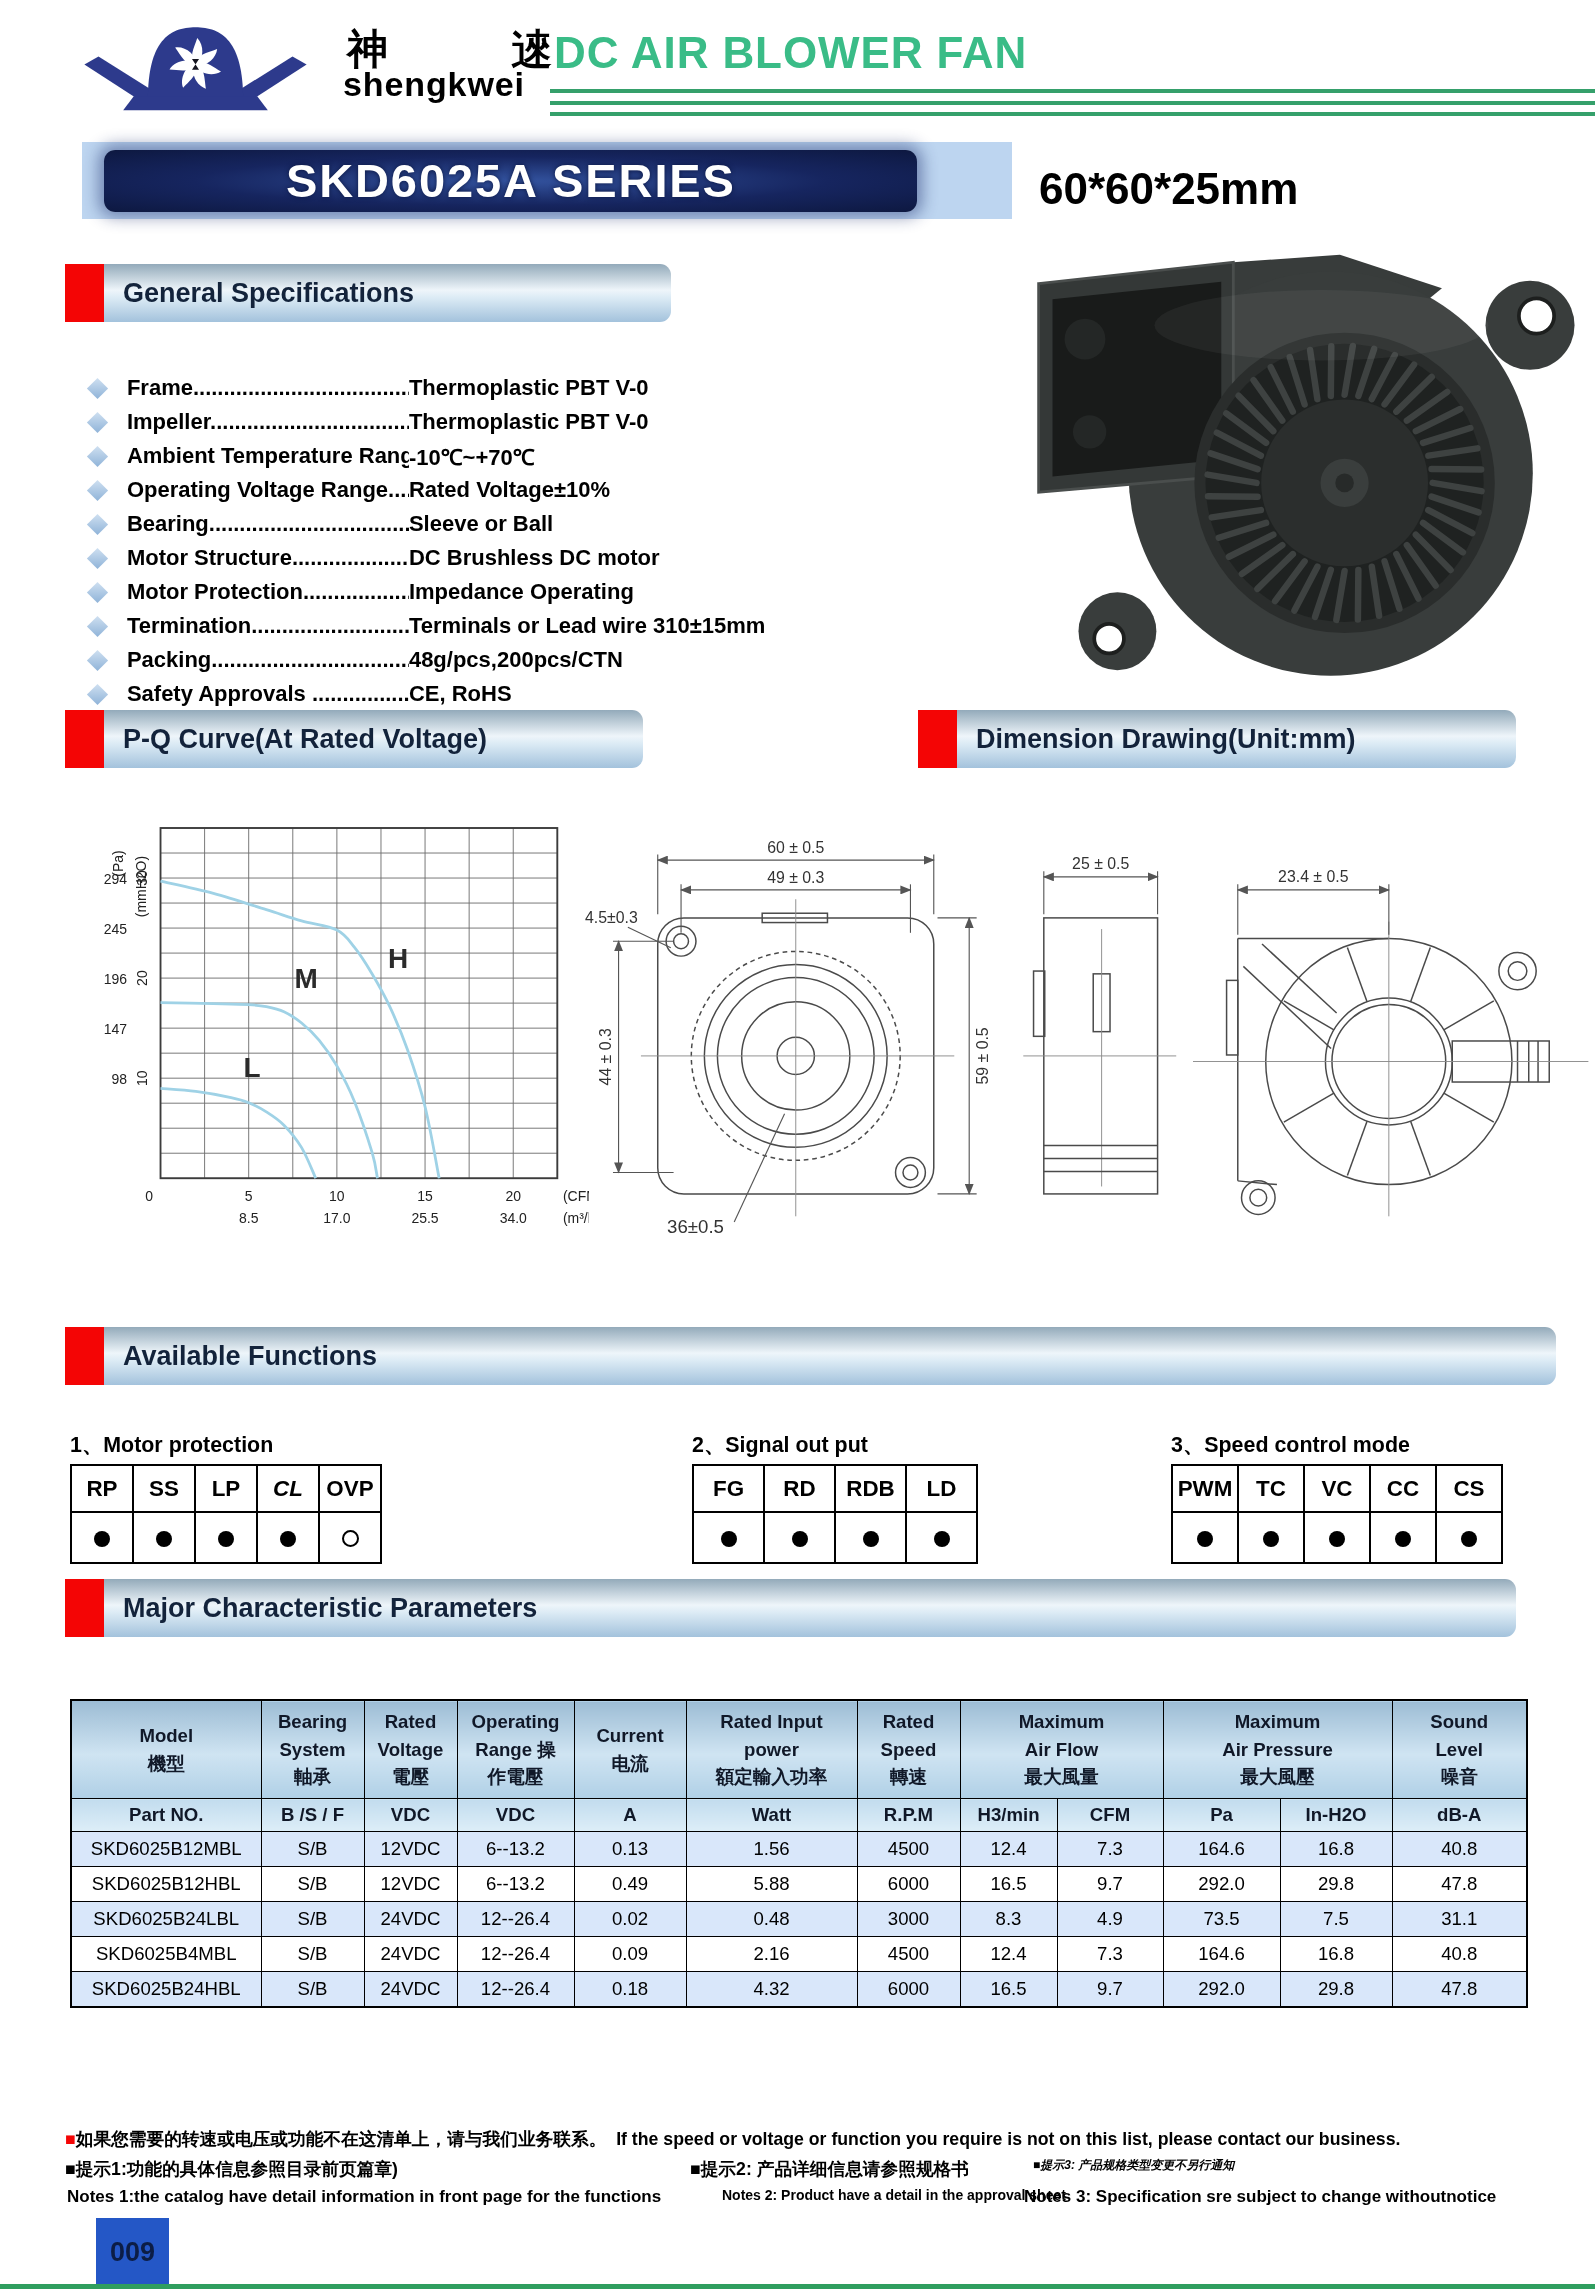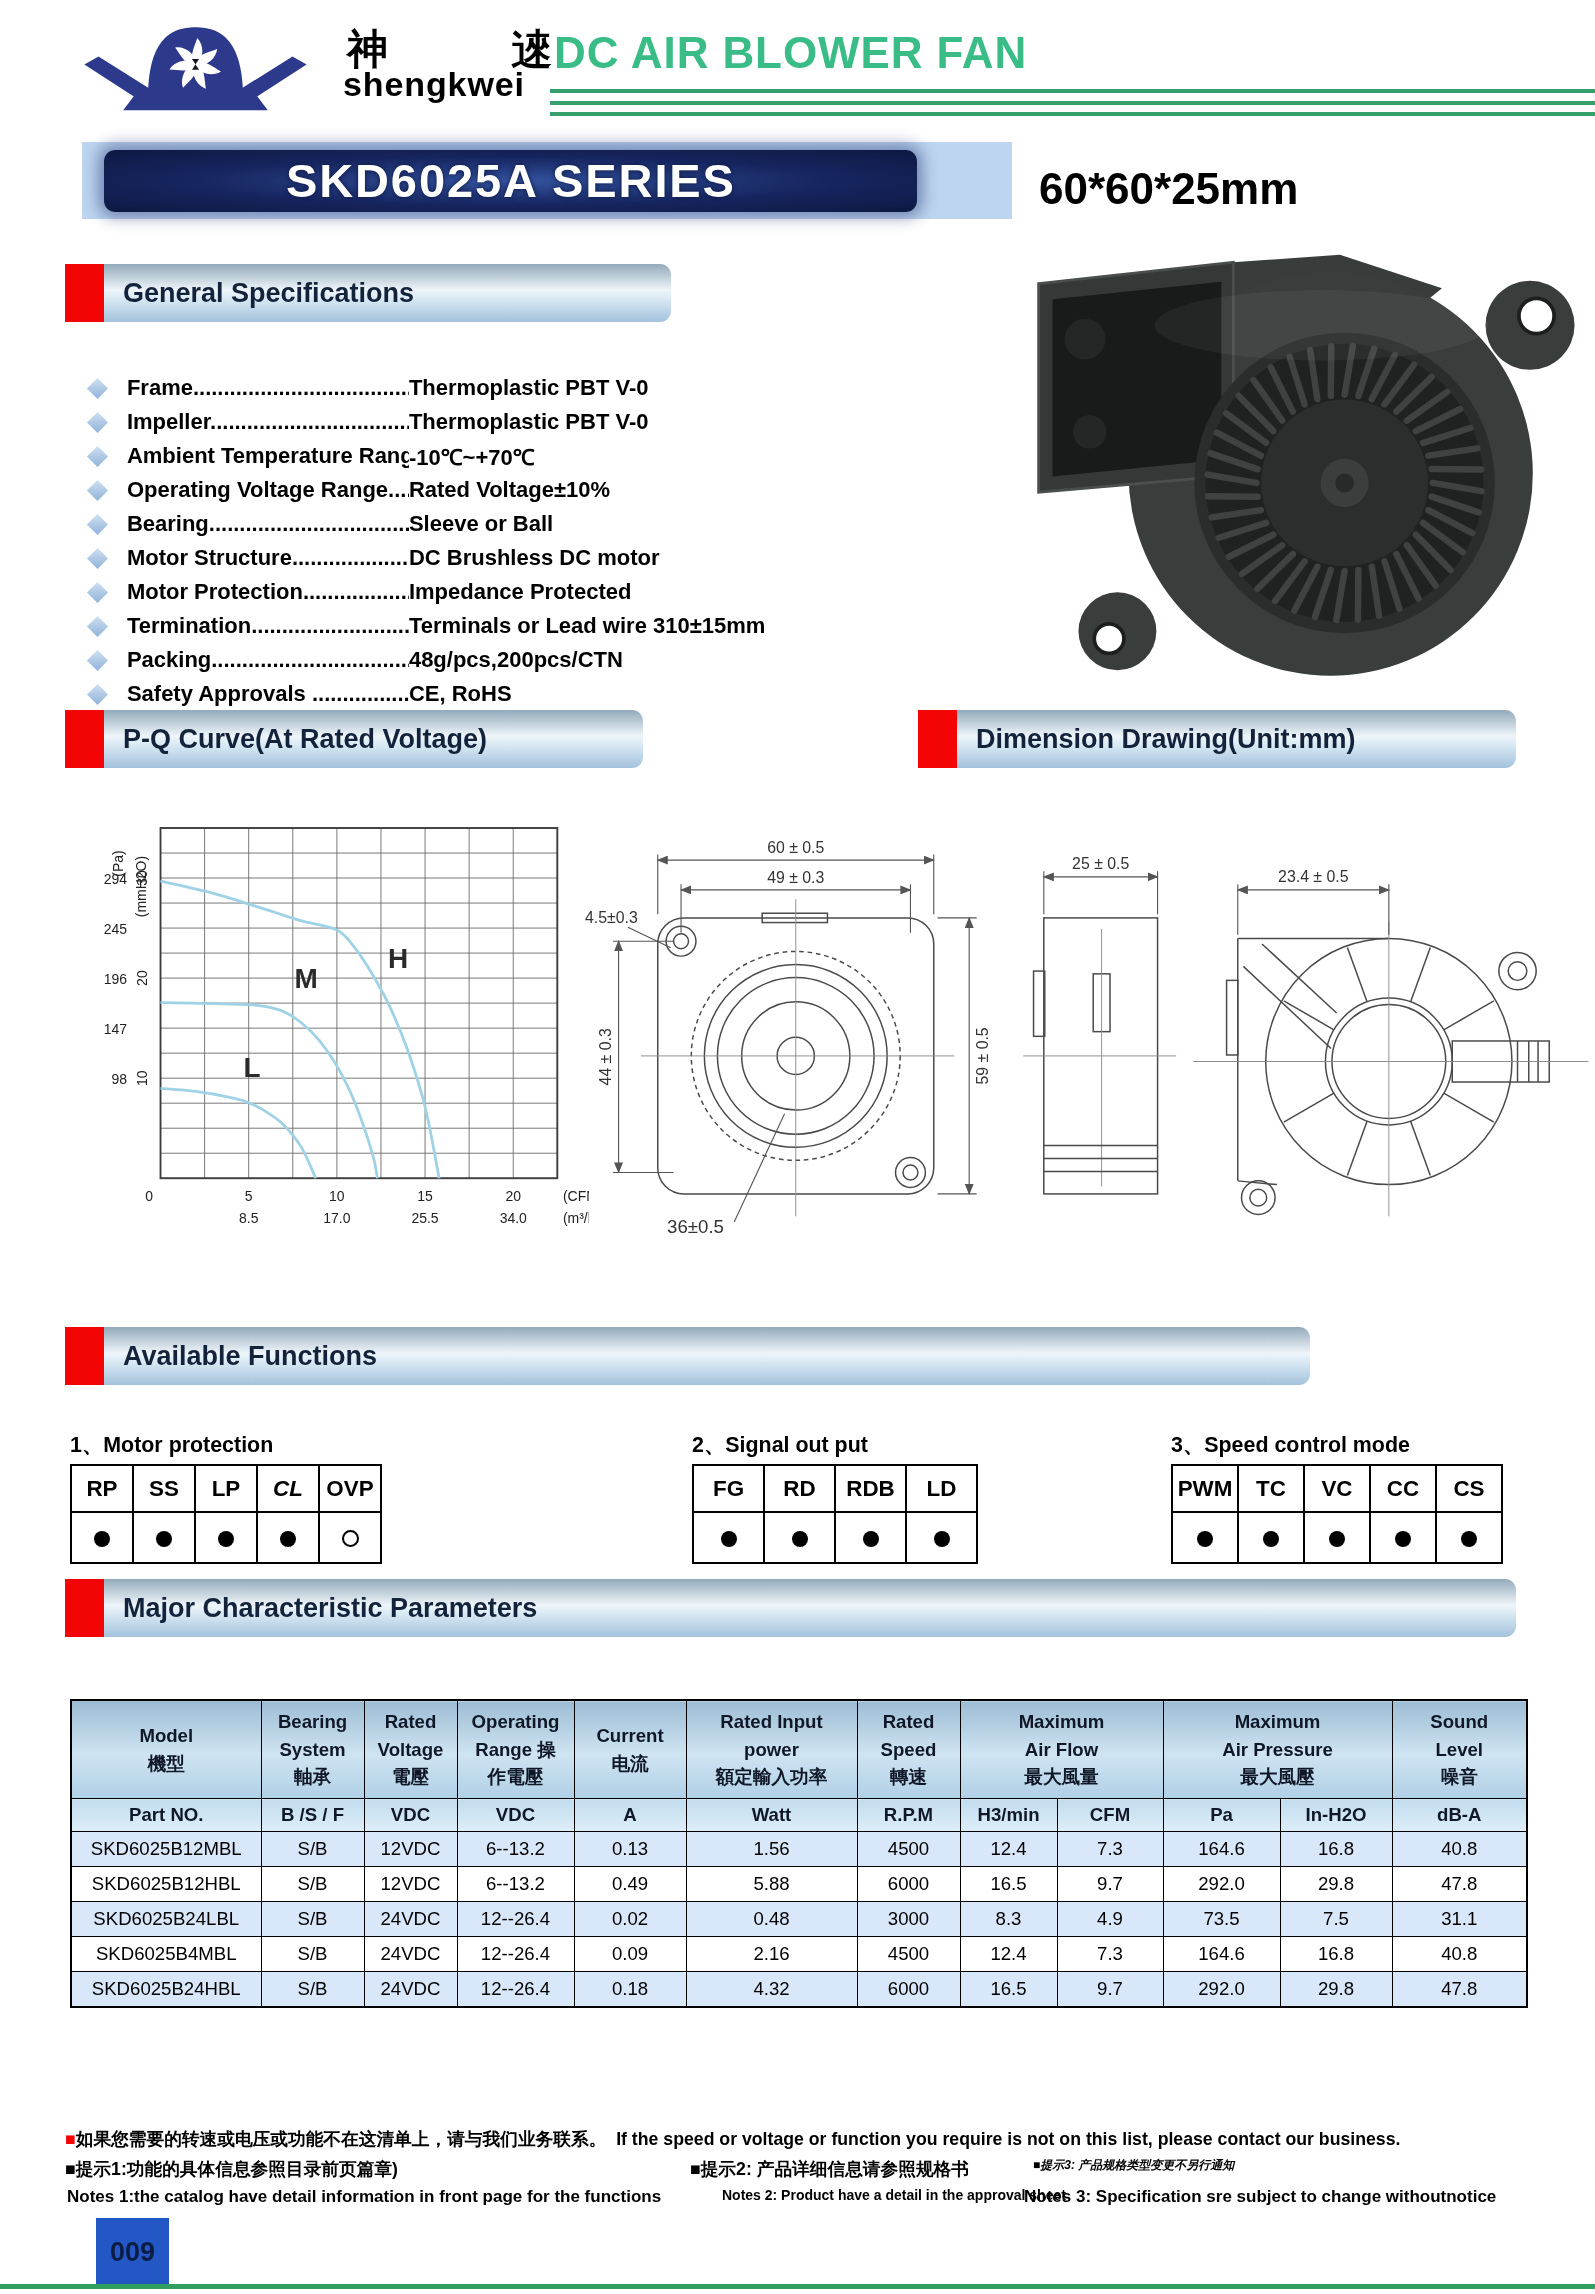--- a/index.html
+++ b/index.html
@@ -116,21 +116,21 @@
     <div class="t">General Specifications</div>
   </div>
   <div class="bar" style="left:65px;top:710px;width:578px;">
     <div class="red"></div>
     <div class="t">P-Q Curve(At Rated Voltage)</div>
   </div>
   <div class="bar" style="left:918px;top:710px;width:598px;">
     <div class="red"></div>
     <div class="t">Dimension Drawing(Unit:mm)</div>
   </div>
-  <div class="bar" style="left:65px;top:1327px;width:1245px;">
+  <div class="bar" style="left:65px;top:1327px;width:1451px;padding-left:40px;">
     <div class="red"></div>
     <div class="t">Available Functions</div>
   </div>
   <div class="bar" style="left:65px;top:1579px;width:1451px;">
     <div class="red"></div>
     <div class="t">Major Characteristic Parameters</div>
   </div>
 
   <div id="spec-list">
       <div class="spec-row">
@@ -159,21 +159,21 @@
      <span class="spec-value">Sleeve or Ball</span>
    </div>
       <div class="spec-row">
      <span class="diamond"></span>
      <span class="spec-label">Motor Structure............................</span>
      <span class="spec-value">DC Brushless DC motor</span>
    </div>
       <div class="spec-row">
      <span class="diamond"></span>
      <span class="spec-label">Motor Protection..........................</span>
-     <span class="spec-value">Impedance Protected</span>
+     <span class="spec-value">Impedance Operating</span>
    </div>
       <div class="spec-row">
      <span class="diamond"></span>
      <span class="spec-label">Termination..................................</span>
      <span class="spec-value">Terminals or Lead wire 310±15mm</span>
    </div>
       <div class="spec-row">
      <span class="diamond"></span>
      <span class="spec-label">Packing.........................................</span>
      <span class="spec-value">48g/pcs,200pcs/CTN</span>

